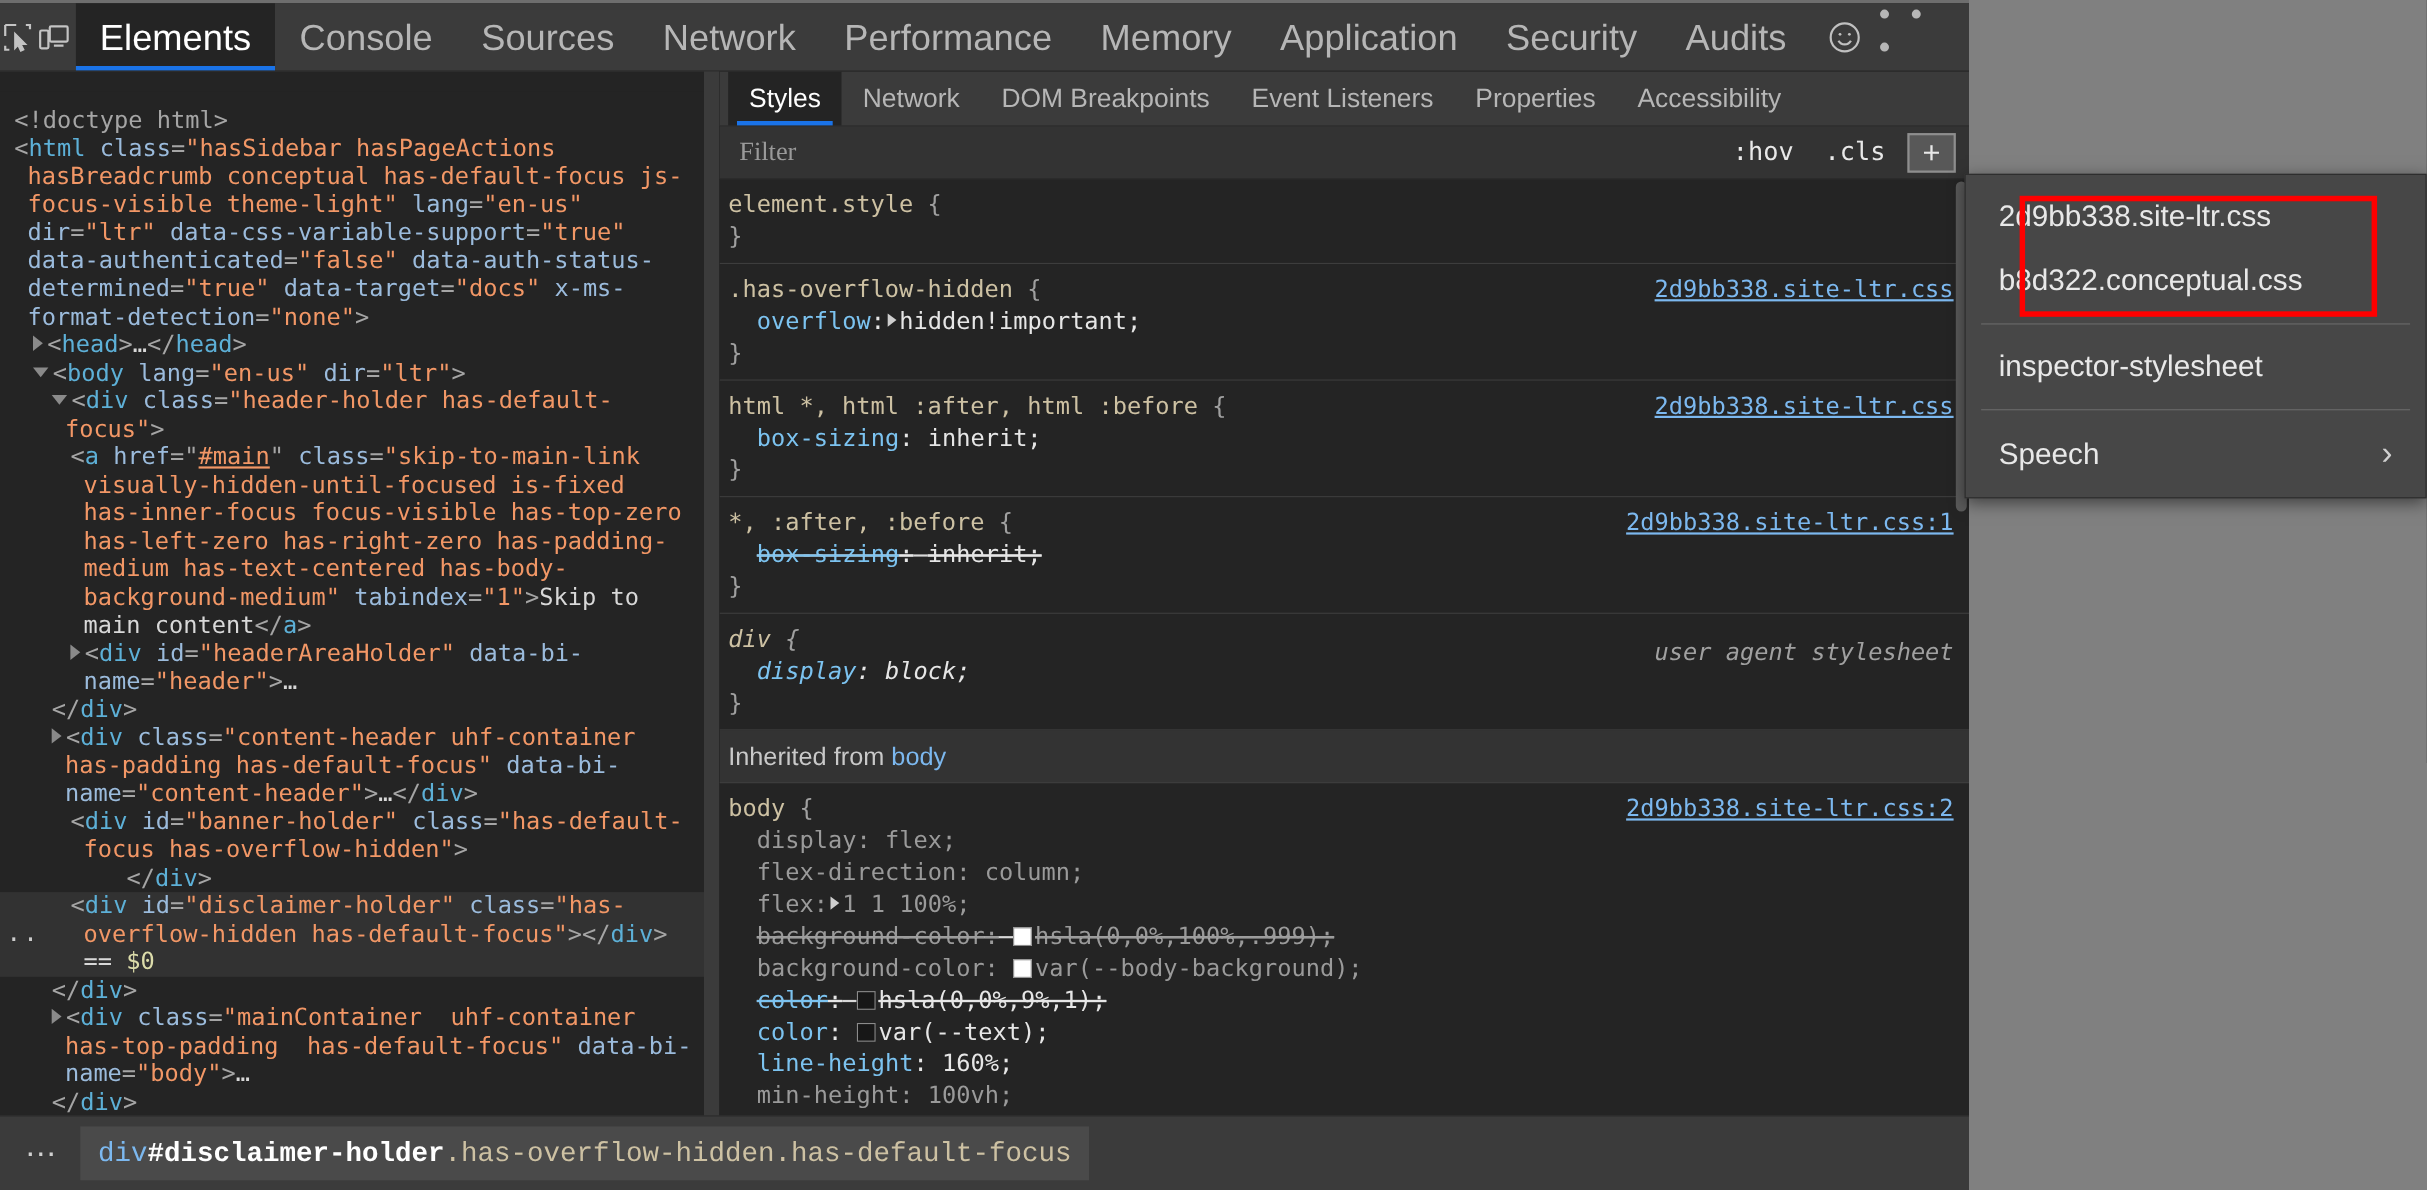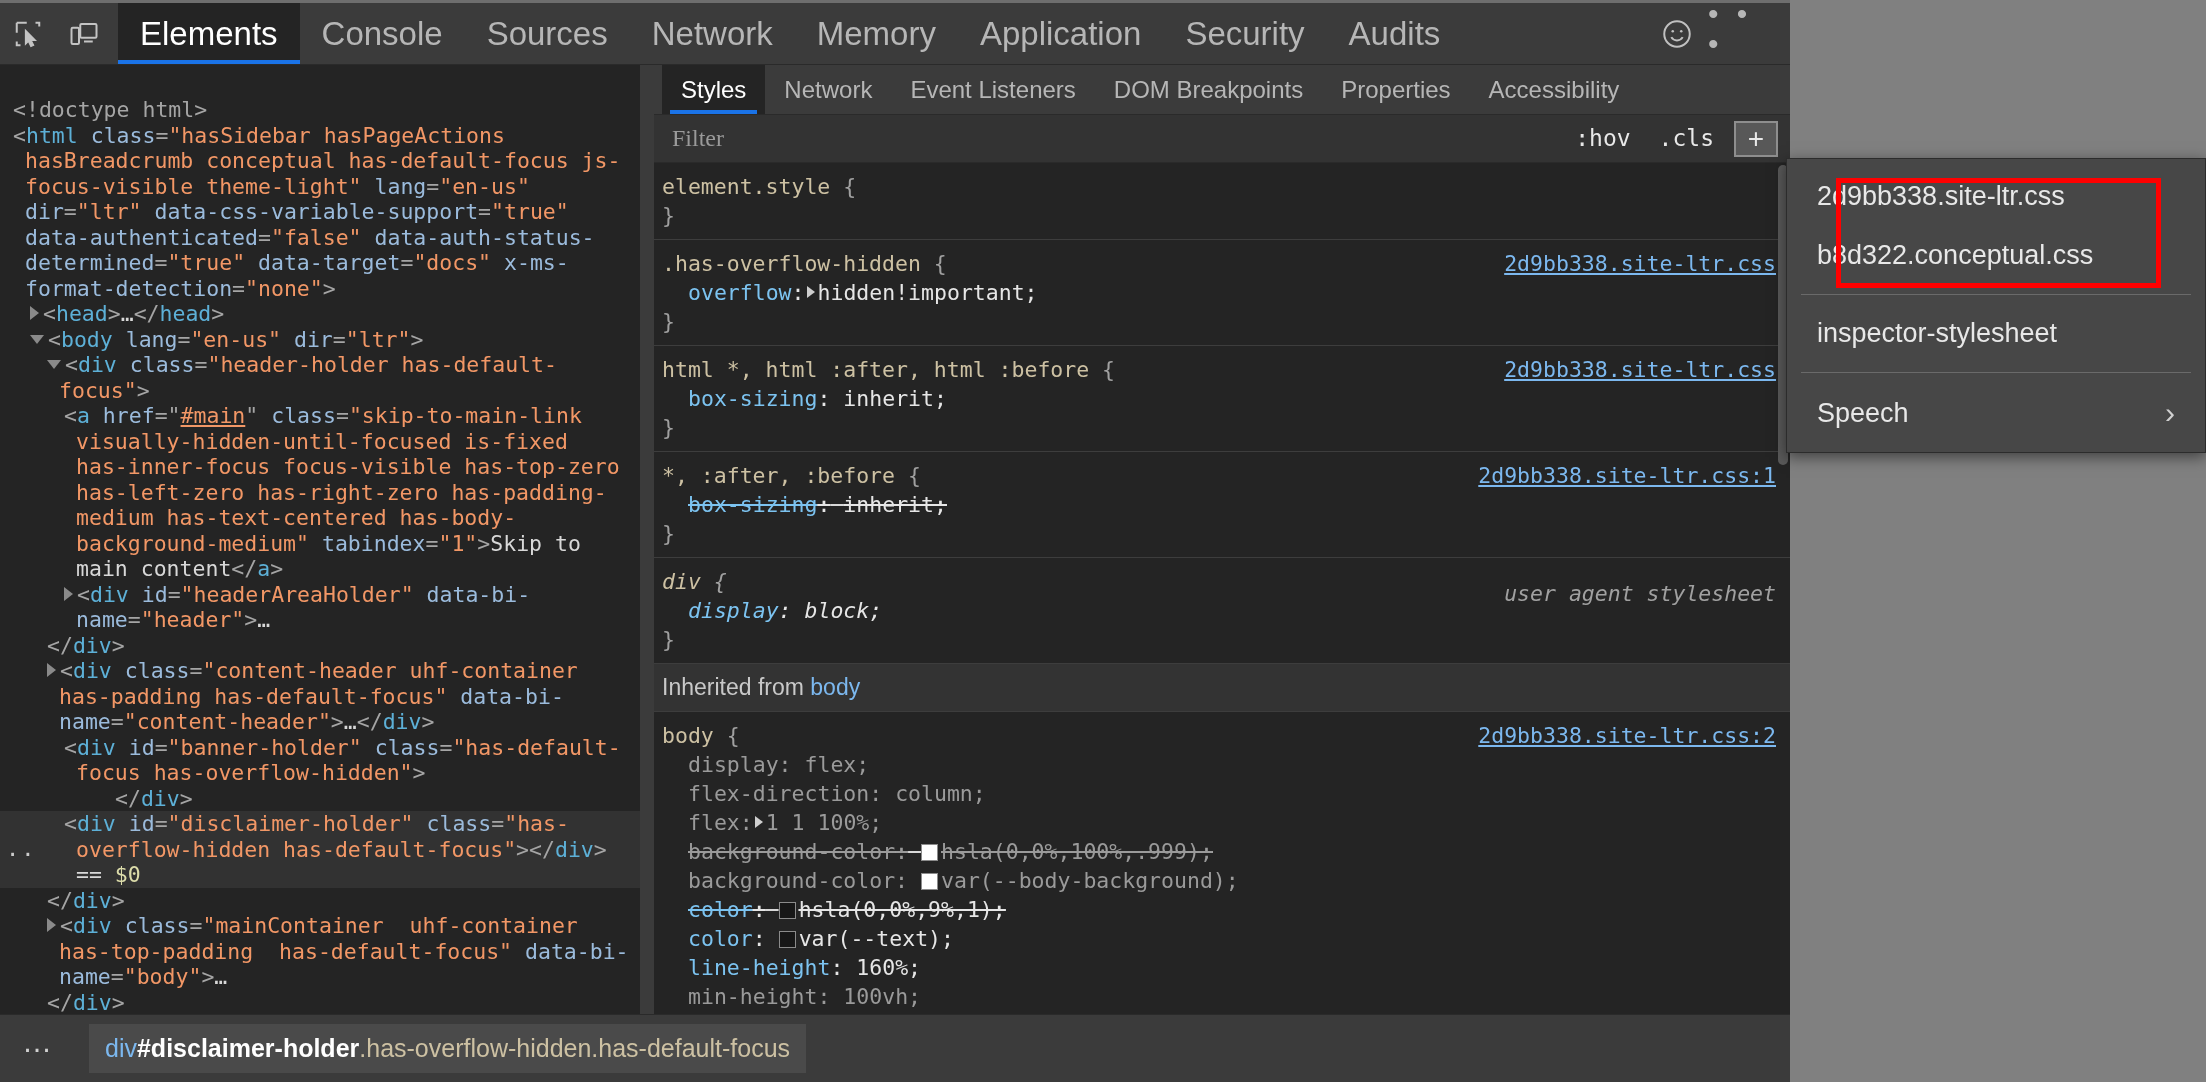--- a/index.html
+++ b/index.html
@@ -294,25 +294,24 @@
     color: #d0d0d0;
     font-size: 30px;
     letter-spacing: 3px;
     line-height: 1;
     padding-bottom: 14px;
     cursor: pointer;
   }
   .bc-crumb {
     background: #4a4a4a;
     padding: 10px 16px;
-    font-family: Liberation Sans, sans-serif;
+    font-family: Liberation Mono, monospace;
     font-size: 25px;
     cursor: pointer;
     white-space: nowrap;
-    margin-left: 16px;
   }
   .bc-tag { color: #7cb8ef; }
   .bc-id  { color: #ffffff; font-weight: bold; }
   .bc-cls { color: #cdc1a3; }
 
   
   .ctxmenu {
     position: absolute;
     left: 1786px; top: 158px;
     width: 420px;
@@ -367,20 +366,23 @@
           <span>Elements</span>
         </div>
         <div class="tab">
           <span>Console</span>
         </div>
         <div class="tab">
           <span>Sources</span>
         </div>
         <div class="tab">
           <span>Network</span>
+        </div>
+        <div class="tab">
+          <span>Performance</span>
         </div>
         <div class="tab">
           <span>Memory</span>
         </div>
         <div class="tab">
           <span>Application</span>
         </div>
         <div class="tab">
           <span>Security</span>
         </div>
@@ -412,24 +414,24 @@
 
   <div class="styles-pane">
     <div class="styles-tabbar" id="styles-tabs">
         <div class="stab active">
           <span>Styles</span>
         </div>
         <div class="stab">
           <span>Network</span>
         </div>
         <div class="stab">
+          <span>DOM Breakpoints</span>
+        </div>
+        <div class="stab">
           <span>Event Listeners</span>
-        </div>
-        <div class="stab">
-          <span>DOM Breakpoints</span>
         </div>
         <div class="stab">
           <span>Properties</span>
         </div>
         <div class="stab">
           <span>Accessibility</span>
         </div>
       </div>
 
     <div class="filter-row">

